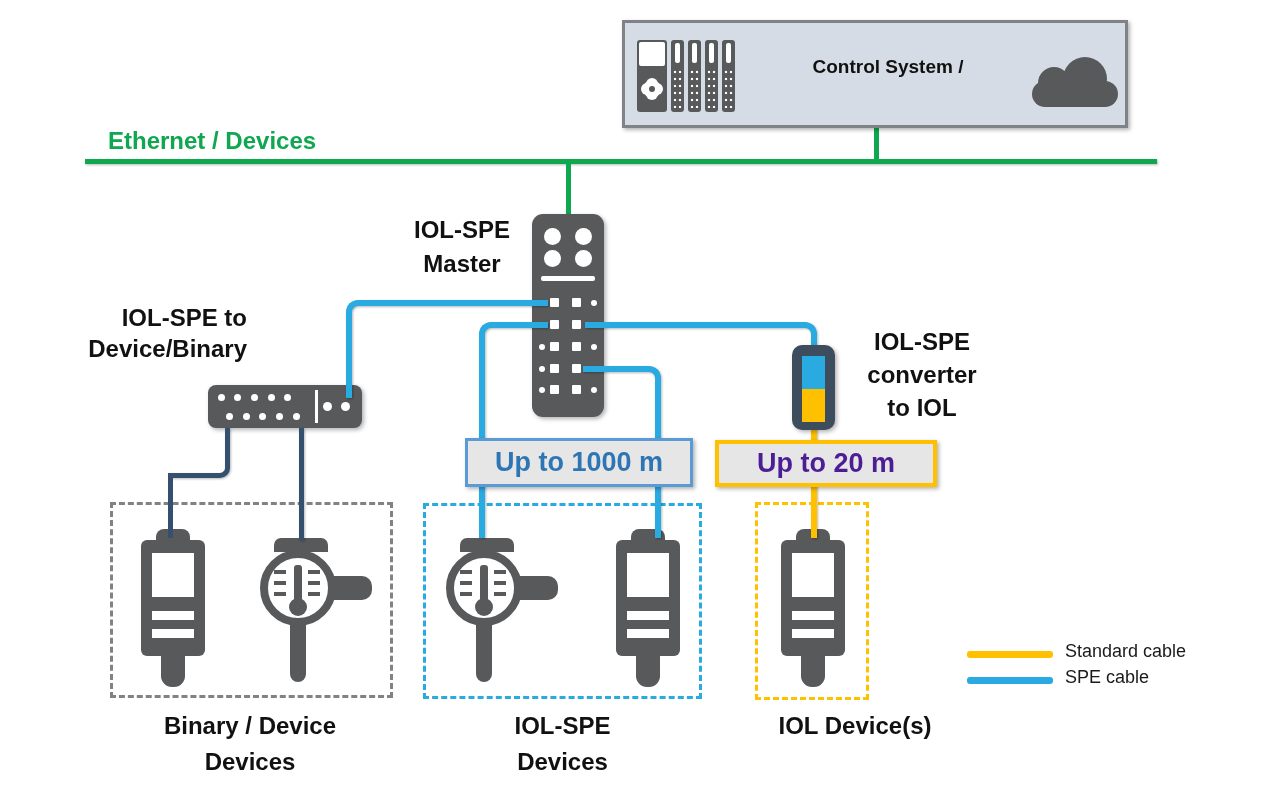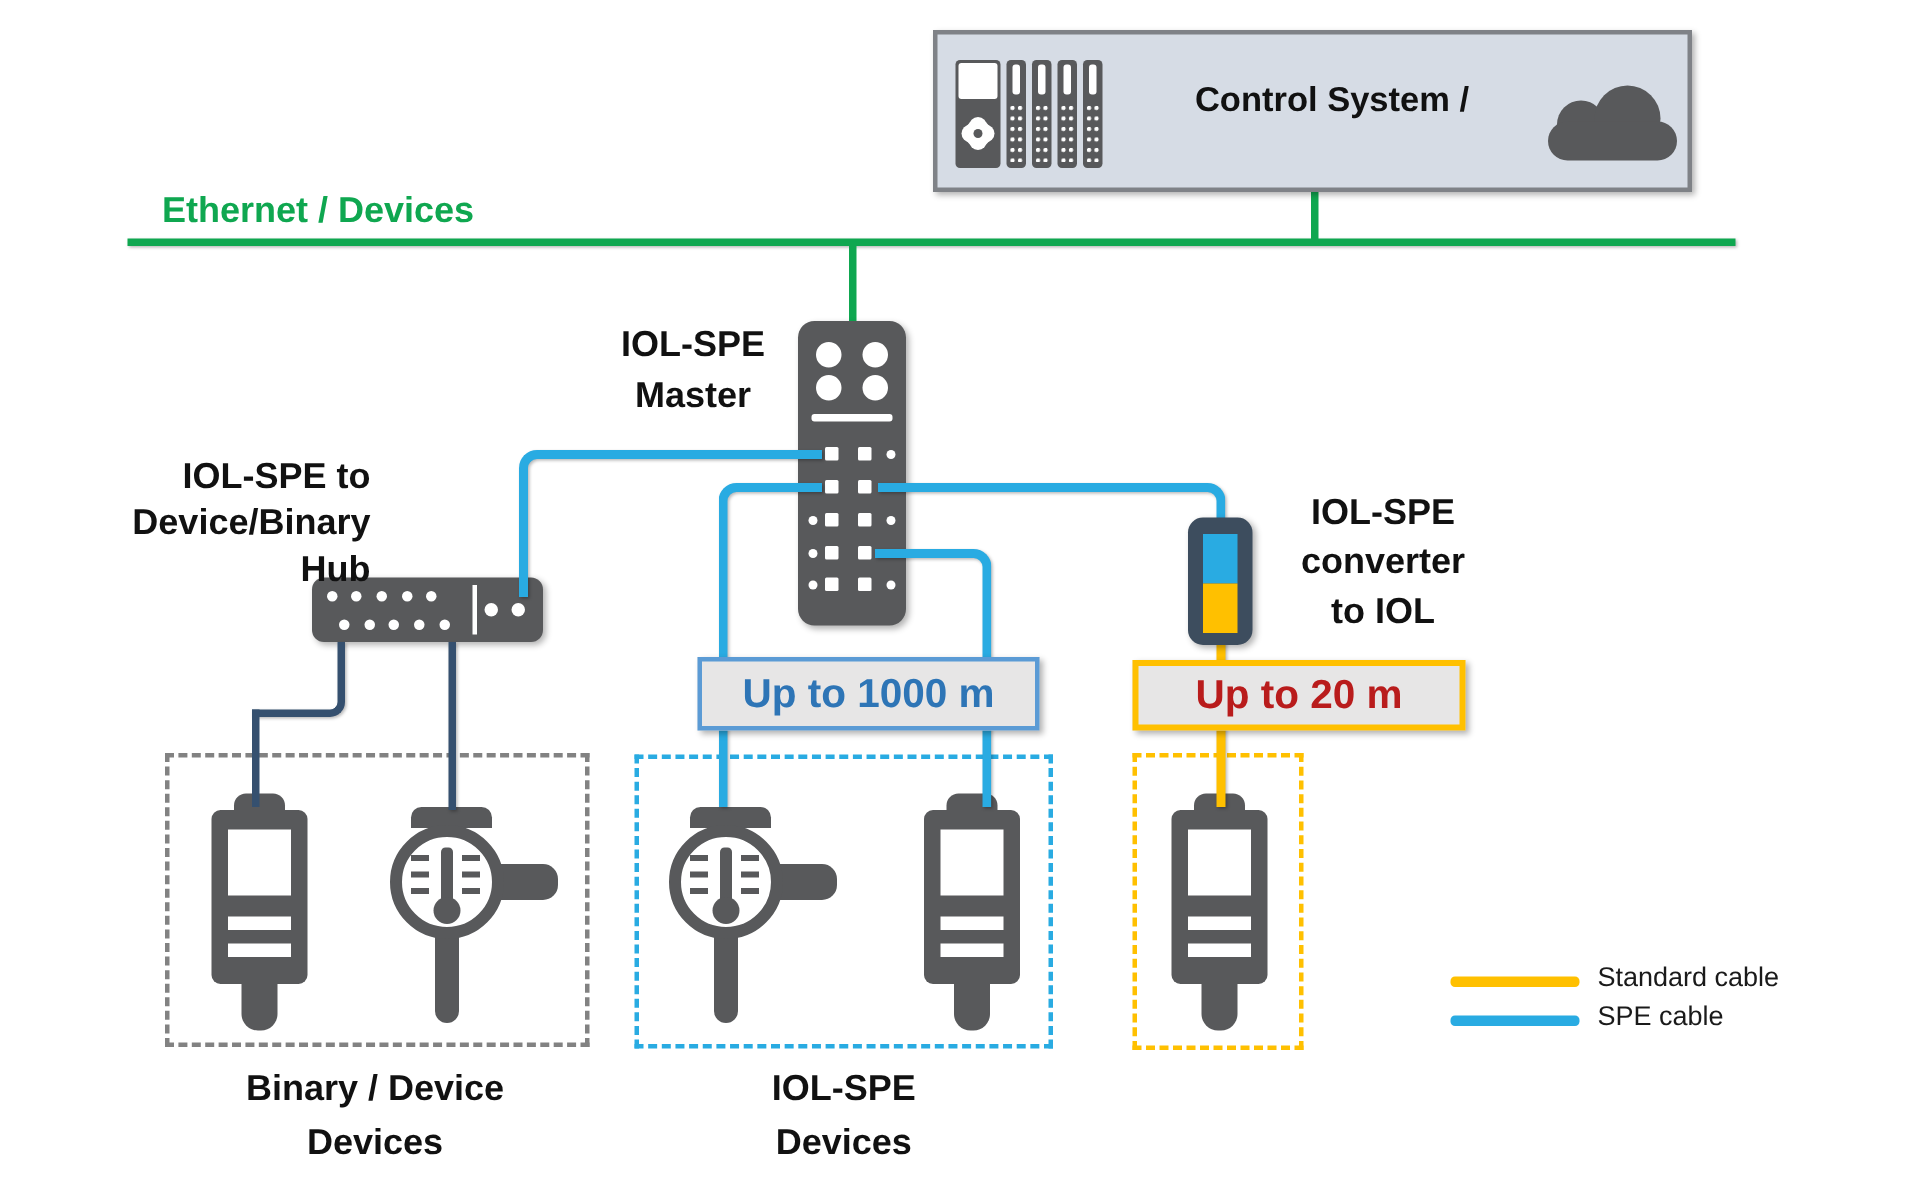--- a/index.html
+++ b/index.html
@@ -16,21 +16,21 @@
   .plc-mod0 { left:0; top:0; width:30px; height:72px; background:#58595B; border-radius:3px; }
   .plc-screen { left:2px; top:2px; width:26px; height:24px; background:#fff; border-radius:2px; }
   .plc-gear { left:6px; top:40px; width:18px; height:18px; background:#fff; border-radius:50%;
               box-shadow: 0 -5px 0 -3px #fff, 0 5px 0 -3px #fff, -5px 0 0 -3px #fff, 5px 0 0 -3px #fff; }
   .plc-gear::after { content:""; position:absolute; left:6px; top:6px; width:6px; height:6px; background:#58595B; border-radius:50%; }
   .plc-slim { top:0; width:13px; height:72px; background:#58595B; border-radius:3px; }
   .plc-slot { left:4px; top:3px; width:5px; height:20px; background:#fff; border-radius:2px; }
   .plc-dots { left:2px; top:30px; width:10px; height:38px;
               background-image: radial-gradient(circle at 2px 2px, #fff 1.3px, rgba(0,0,0,0) 1.6px);
               background-size:5px 7px; }
-  .control-title { left:122px; top:27px; width:282px; text-align:center; font-weight:bold; font-size:23px; line-height:33px; color:#111; }
+  .control-title { left:122px; top:27px; width:282px; text-align:center; font-weight:bold; font-size:19px; line-height:33px; color:#111; }
   .cloud { left:405px; top:33px; width:92px; height:52px; }
   .cloud-base { left:2px; top:25px; width:86px; height:26px; background:#58595B; border-radius:13px; }
   .cloud-c1 { left:8px; top:11px; width:32px; height:32px; background:#58595B; border-radius:50%; }
   .cloud-c2 { left:33px; top:1px; width:44px; height:44px; background:#58595B; border-radius:50%; }
 
   
   .bus-line { left:85px; top:159px; width:1072px; height:5px; background:#0FA750; z-index:3; }
   .bus-drop-1 { left:874px; top:126px; width:5px; height:36px; background:#0FA750; z-index:3; }
   .bus-drop-2 { left:566px; top:161px; width:5px; height:56px; background:#0FA750; z-index:3; }
   .bus-label { left:108px; top:127px; font-weight:bold; font-size:24px; color:#0FA750; z-index:3; }
@@ -64,21 +64,21 @@
   .cable-c { left:585px; top:322px; width:232px; height:32px; border-top:6px solid #29ABE2; border-right:6px solid #29ABE2; border-top-right-radius:12px; }
   .cable-d { left:583px; top:366px; width:78px; height:172px; border-top:6px solid #29ABE2; border-right:6px solid #29ABE2; border-top-right-radius:12px; }
   .cable-y { left:811px; top:424px; width:6px; height:114px; background:#FFC000; }
   .cable-n1a { left:168px; top:428px; width:62px; height:50px; border-right:5px solid #35506F; border-bottom:5px solid #35506F; border-bottom-right-radius:10px; }
   .cable-n1b { left:168px; top:473px; width:5px; height:65px; background:#35506F; }
   .cable-n2 { left:299px; top:428px; width:5px; height:112px; background:#35506F; }
 
   
   .dist { display:flex; align-items:center; justify-content:center; background:#E7E6E6; font-weight:bold; font-size:27px; z-index:7; }
   .dist-spe { left:465px; top:438px; width:228px; height:49px; border:3px solid #5B9BD5; color:#2E75B6; }
-  .dist-std { left:715px; top:440px; width:222px; height:47px; border:4px solid #FFC000; color:#b91c1c;margin-left:40px; }
+  .dist-std { left:715px; top:440px; width:222px; height:47px; border:4px solid #FFC000; color:#4c1d95; }
 
   
   .gbox { z-index:2; background:transparent; }
   .gbox-gray   { left:110px; top:502px; width:283px; height:196px; border:3px dashed #828282; }
   .gbox-blue   { left:423px; top:503px; width:279px; height:196px; border:3px dashed #29ABE2; }
   .gbox-yellow { left:755px; top:502px; width:114px; height:198px; border:3px dashed #FFC000; }
   .glabel { text-align:center; font-weight:bold; font-size:24px; line-height:36px; color:#111; z-index:7; }
 
   
   .sensor { width:64px; height:158px; z-index:4; }
@@ -199,21 +199,20 @@
     <div class="abs h-dot" style="left:51px; top:28px;"></div>
     <div class="abs h-dot" style="left:68px; top:28px;"></div>
     <div class="abs h-dot" style="left:85px; top:28px;"></div>
     <div class="abs h-line"></div>
     <div class="abs h-bigdot" style="left:115px;"></div>
     <div class="abs h-bigdot" style="left:133px;"></div>
   </div>
   <div class="abs hub-label">
     <div>IOL-SPE to</div>
     <div>Device/Binary</div>
-    <div>Hub</div>
   </div>
 
   <div class="abs converter shadow">
     <div class="abs conv-blue"></div>
     <div class="abs conv-yellow"></div>
   </div>
   <div class="abs converter-label">
     <div>IOL-SPE</div>
     <div>converter</div>
     <div>to IOL</div>
@@ -298,19 +297,22 @@
   </div>
 
   <div class="abs glabel" style="left:100px; top:708px; width:300px;">
     <div>Binary / Device</div>
     <div>Devices</div>
   </div>
   <div class="abs glabel" style="left:423px; top:708px; width:279px;">
     <div>IOL-SPE</div>
     <div>Devices</div>
   </div>
+  <div class="abs glabel" style="left:745px; top:708px; width:220px;">
+    <div>IOL Device(s)</div>
+  </div>
 
   <div class="abs legend-swatch" style="left: 967px; top: 651px; background: rgb(255, 192, 0);"></div>
   <div class="abs legend-text" style="left:1065px; top:641px;">Standard cable</div>
   <div class="abs legend-swatch" style="left: 967px; top: 677px; background: rgb(41, 171, 226);"></div>
   <div class="abs legend-text" style="left:1065px; top:667px;">SPE cable</div>
 
 </div>
 
 </body></html>

